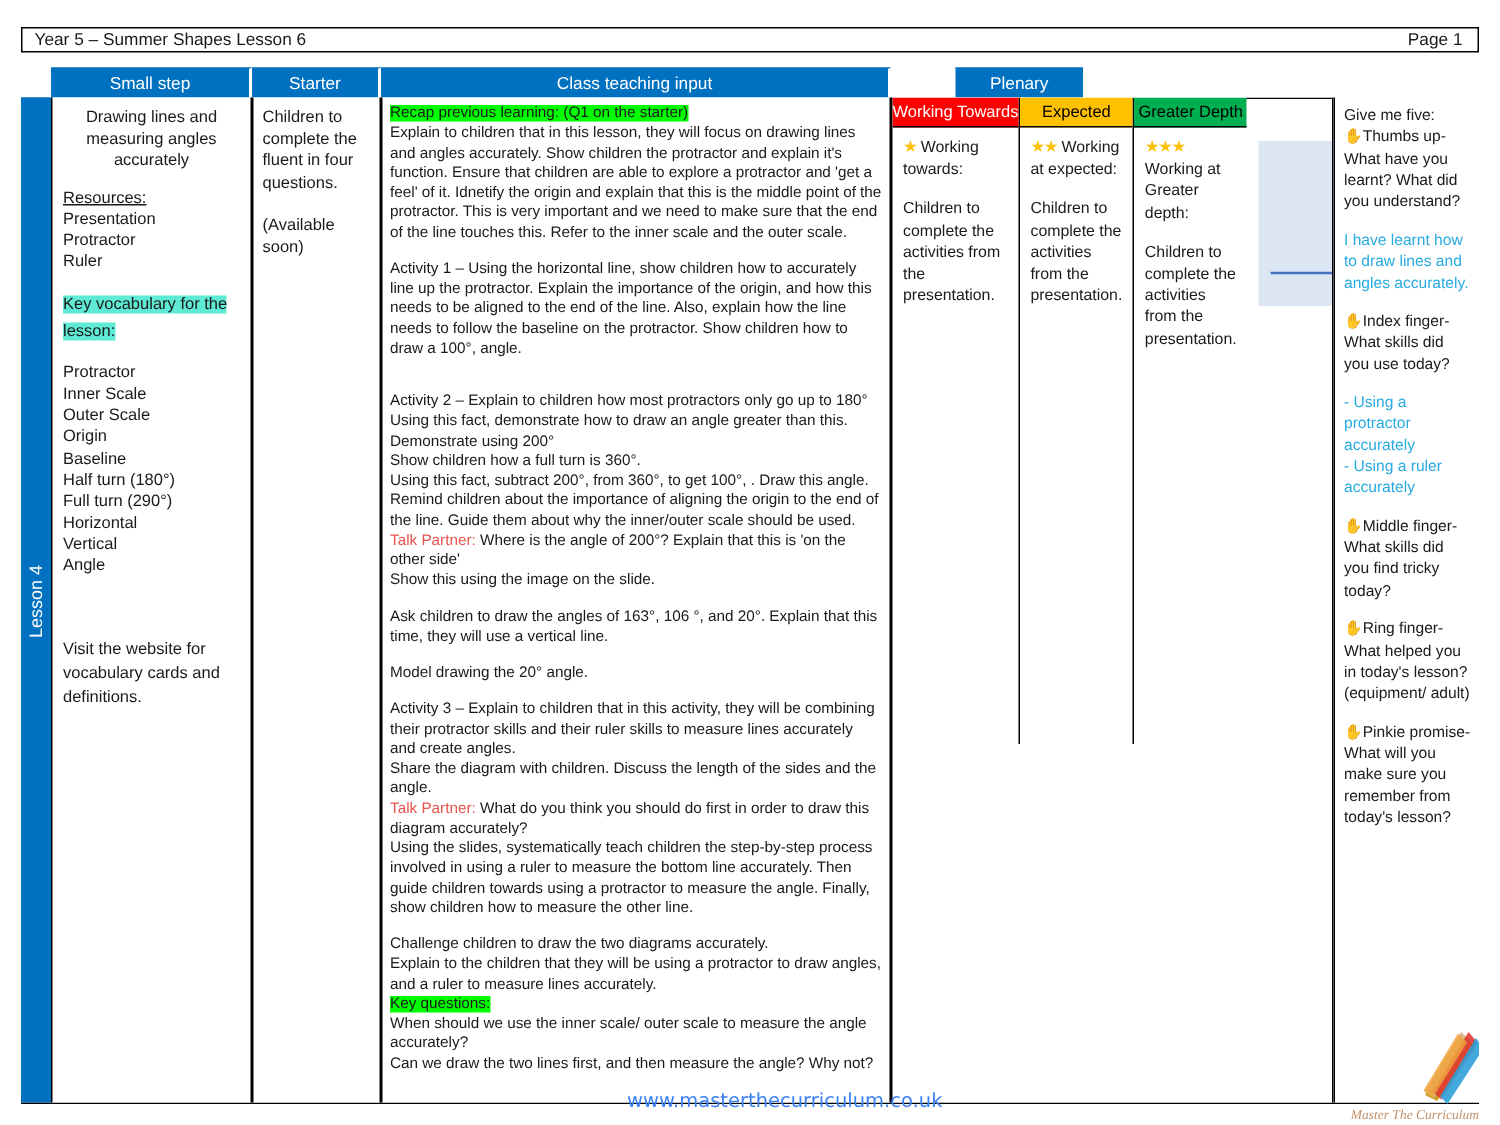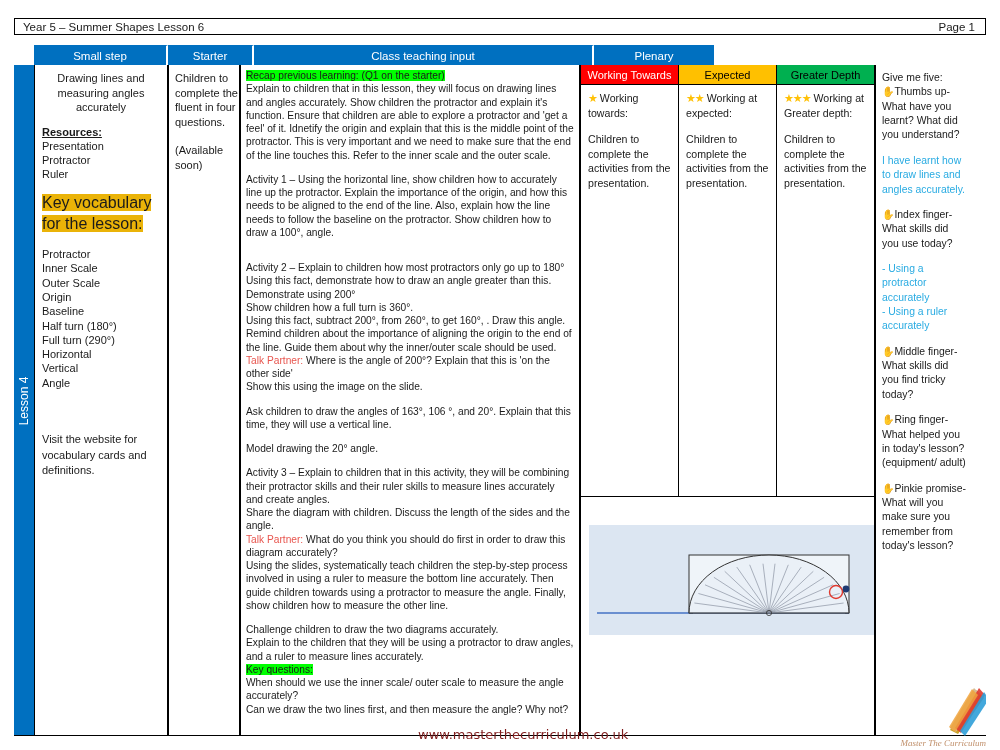--- a/index.html
+++ b/index.html
@@ -66,21 +66,21 @@
     justify-content: center;
     border-right: 2px solid #ffffff;
     border-top: 1px solid #0070C0;
     white-space: nowrap;
   }
   .hdr:last-child { border-right: none; }
   .h-small  { width: 134px; }
   .h-start  { width: 86px; }
   .h-class  { width: 340px; }
   .h-indep  { width: 295px; }
-  .h-plen   { width: 120px; }
+  .h-plen   { width: 85px; margin-left: 43px; }
 
   
   .body-grid {
     position: absolute;
     left: 14px; top: 65px;
     width: 972px; height: 671px;
     display: flex;
     border-bottom: 1px solid #000;
   }
 
@@ -102,48 +102,47 @@
   }
 
   .col {
     position: relative;
     border-left: 1px solid #000;
     border-right: 1px solid #000;
     background: #fff;
     overflow: hidden;
   }
   .c-small { width: 134px; padding: 6px 7px 0 7px; }
-  .c-start { width: 72px;  padding: 6px 0 0 6px; }
+  .c-start { width: 86px;  padding: 6px 0 0 6px; }
   .c-class { width: 340px; padding: 4px 5px 0 5px; }
   .c-indep { width: 295px; padding: 0; border-right: 1px solid #000; }
   .c-plen  { width: 97px;  padding: 6px 5px 0 6px; border-left: 1px solid #000; border-right: none;}
 
   
   .ss-title {
     text-align: center;
     font-size: 11px;
     color: #1a1a1a;
     line-height: 1.32;
     margin-bottom: 11px;
   }
   .ss-res-head {
     font-size: 11px; color: #1a1a1a;
     text-decoration: underline;
     margin-bottom: 1px;
-    font-weight: bold;
   }
   .ss-line {
     font-size: 11px; color: #1a1a1a;
     line-height: 1.30;
   }
   .ss-gap { height: 12px; }
   .hl-green {
-    background: #eab308;
-    color: #1a1a1a;
-    font-size: 16px;
+    background: #5eead4;
+    color: #1a1a1a;
+    font-size: 11px;
     line-height: 1.30;
     display: inline;
     box-decoration-break: clone;
     -webkit-box-decoration-break: clone;
   }
   .ss-vocab-block { margin-bottom: 12px; }
   .ss-visit {
     font-size: 11px; color: #1a1a1a;
     line-height: 1.42;
     margin-top: 42px;
@@ -162,21 +161,21 @@
   }
   .ct .blank { height: 11px; }
   .ct .talk { color: #E8554E; }
   .ct .hl {
     background: #00FF00;
     box-decoration-break: clone;
     -webkit-box-decoration-break: clone;
   }
 
   
-  .indep-wrap { display: flex; flex-direction: column; height: 100%; }
+  .indep-wrap { display: flex; flex-direction: row; height: 100%; }
   .indep-top { display: flex; height: 431px; }
   .ind-col {
     flex: 1;
     border-right: 1px solid #000;
     display: flex;
     flex-direction: column;
   }
   .ind-col:last-child { border-right: none; }
   .ind-hdr {
     height: 20px;
@@ -224,21 +223,21 @@
   }
   .pl .cyan { color: #29ABE2; }
   .pl .gap { height: 11px; }
   .hand { font-size: 10px; }
 
   
   .watermark {
     position: absolute;
     left: 418px; top: 727px;
     font-size: 13px;
-    color: #7f1d1d;
+    color: #3b82f6;
     font-family: "DejaVu Sans", sans-serif;
     white-space: nowrap;
     pointer-events: none;
   }
 
   
   .logo {
     position: absolute;
     right: 14px; bottom: 6px;
     width: 92px; height: 58px;
@@ -315,21 +314,21 @@
         <p><span class="hl">Recap previous learning: (Q1 on the starter)</span></p>
         <p>Explain to children that in this lesson, they will focus on drawing lines and angles accurately. Show children the protractor and explain it's function. Ensure that children are able to explore a protractor and 'get a feel' of it. Idnetify the origin and explain that this is the middle point of the protractor. This is very important and we need to make sure that the end of the line touches this. Refer to the inner scale and the outer scale.</p>
         <div class="blank"></div>
         <p>Activity 1 – Using the horizontal line, show children how to accurately line up the protractor. Explain the importance of the origin, and how this needs to be aligned to the end of the line. Also, explain how the line needs to follow the baseline on the protractor. Show children how to draw a 100°, angle.</p>
         <div class="blank"></div>
         <div class="blank"></div>
         <p>Activity 2 – Explain to children how most protractors only go up to 180°</p>
         <p>Using this fact, demonstrate how to draw an angle greater than this.</p>
         <p>Demonstrate using 200°</p>
         <p>Show children how a full turn is 360°.</p>
-        <p>Using this fact, subtract 200°, from 260°, to get 160°, . Draw this angle.</p>
+        <p>Using this fact, subtract 200°, from 360°, to get 100°, . Draw this angle.</p>
         <p>Remind children about the importance of aligning the origin to the end of the line. Guide them about why the inner/outer scale should be used.</p>
         <p><span class="talk">Talk Partner:</span> Where is the angle of 200°? Explain that this is 'on the other side'</p>
         <p>Show this using the image on the slide.</p>
         <div class="blank"></div>
         <p>Ask children to draw the angles of 163°,  106 °, and 20°. Explain that this time, they will use a vertical line.</p>
         <div class="blank"></div>
         <p>Model drawing the 20° angle.</p>
         <div class="blank"></div>
         <p>Activity 3 – Explain to children that in this activity, they will be combining their protractor skills and their ruler skills to measure lines accurately and create angles.</p>
         <p>Share the diagram with children. Discuss the length of the sides and the angle.</p>

